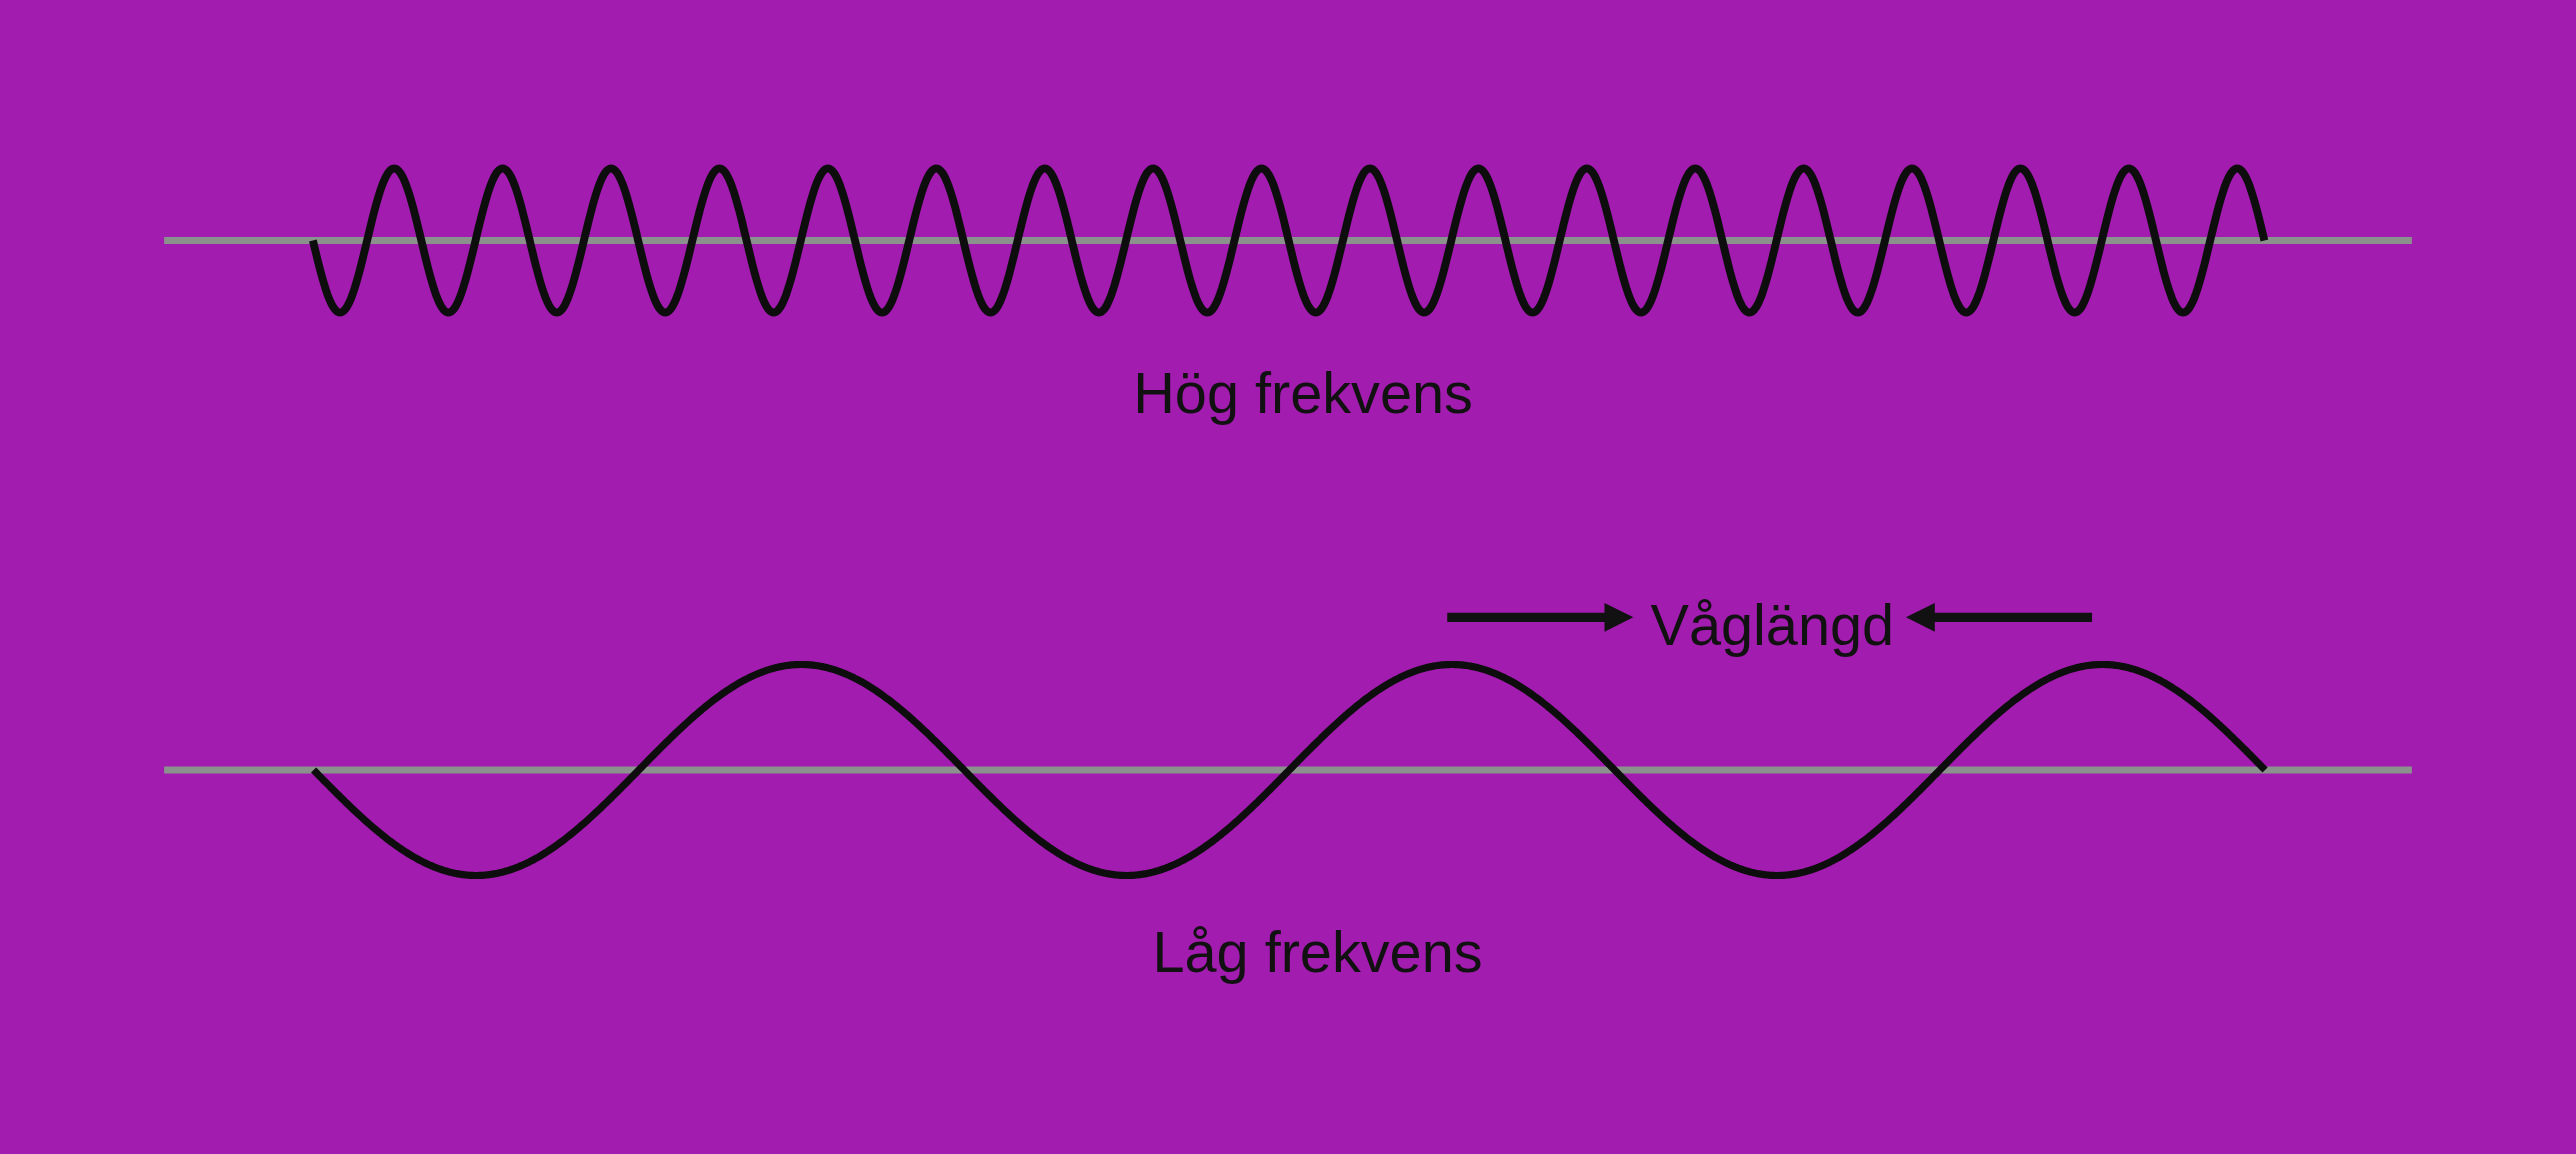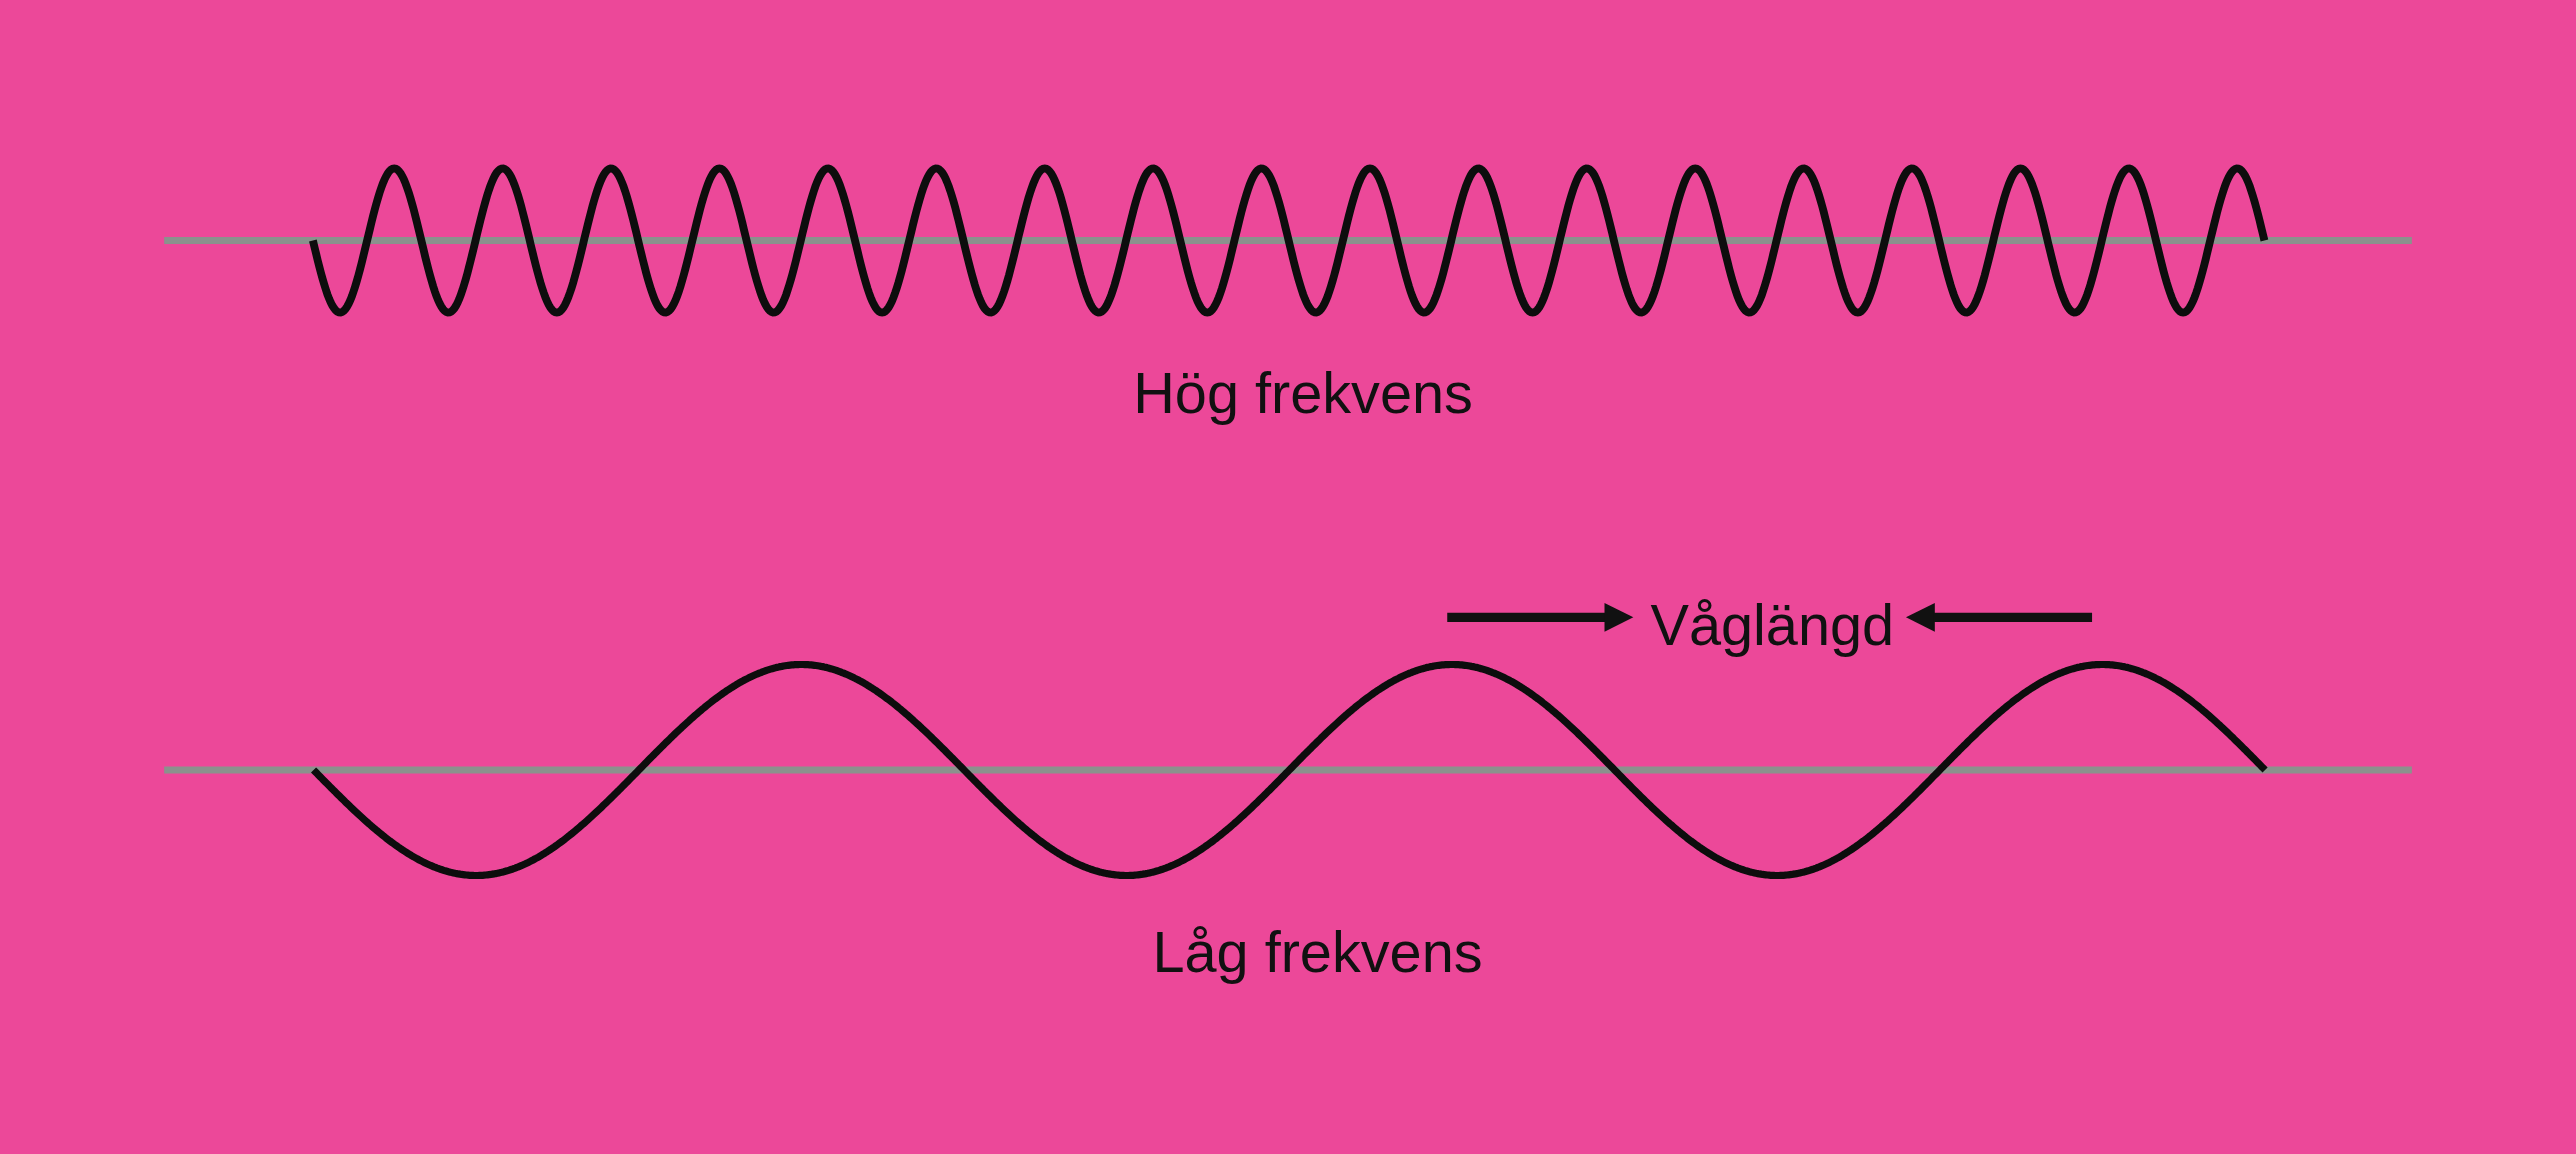--- a/index.html
+++ b/index.html
@@ -4,21 +4,21 @@
 <style>
   html, body {
     margin: 0;
     padding: 0;
     background: #ffffff;
   }
   .canvas {
     position: relative;
     width: 2576px;
     height: 1154px;
-    background: #ec4899;
+    background: #a21caf;
     overflow: hidden;
   }
   svg { display: block; }
   .diagram-text {
     font-family: "Liberation Sans", sans-serif;
     font-weight: 400;
     text-anchor: middle;
   }
   .wave-path { fill: none; }
   .axis-line { fill: none; }

